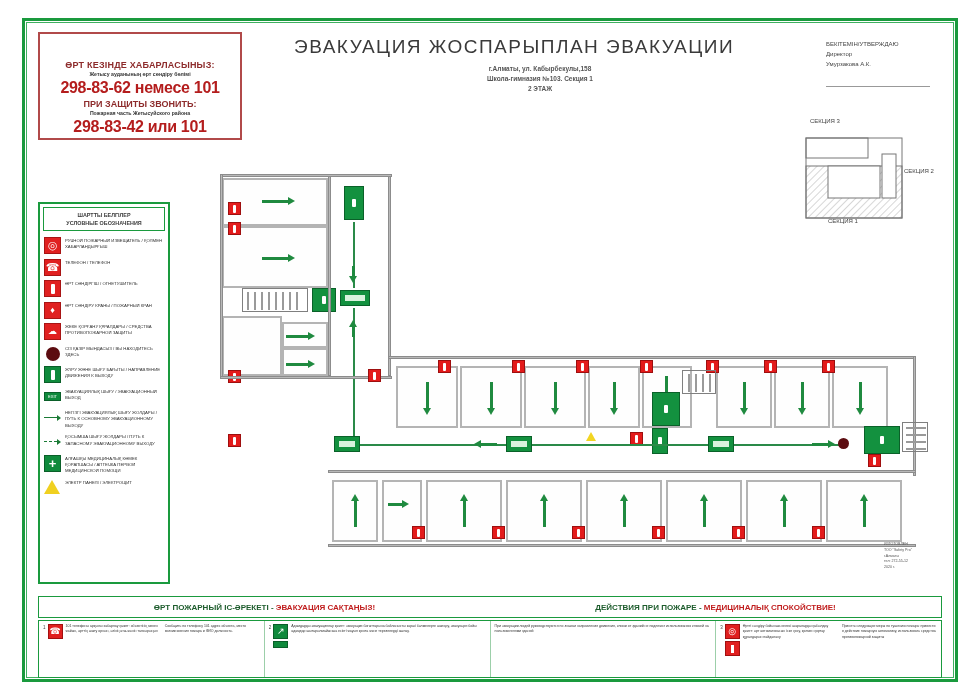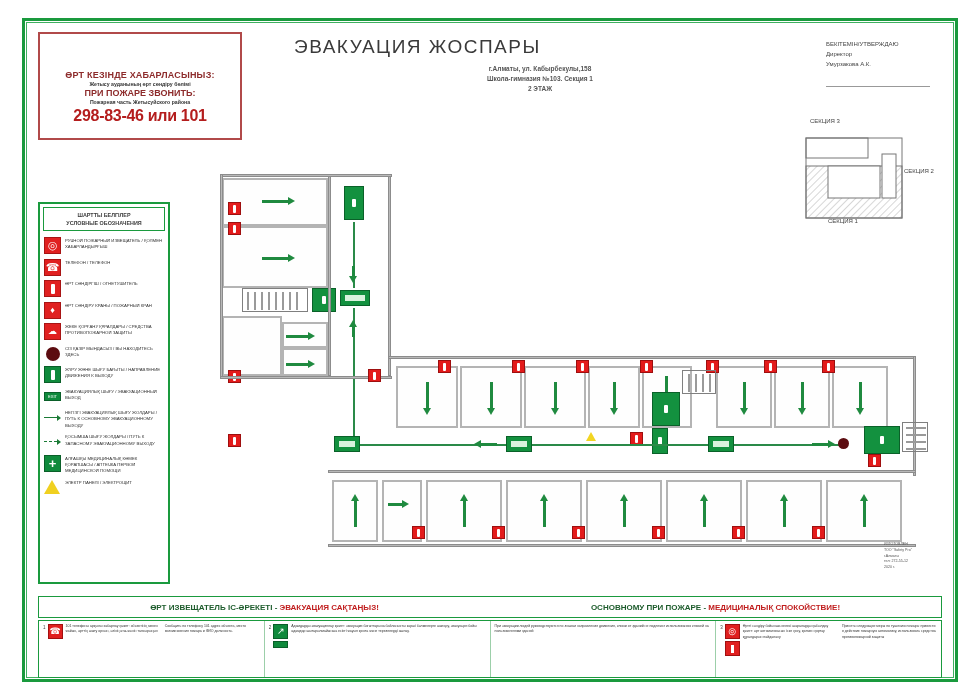--- a/index.html
+++ b/index.html
@@ -138,28 +138,30 @@
 <body>
 
 <div id="page">
 
   <div class="outer-frame"></div>
   <div class="outer-frame-inner"></div>
 
   <div class="phone-box">
     <div class="pb-h1">ӨРТ КЕЗІНДЕ ХАБАРЛАСЫНЫЗ:</div>
     <div class="pb-sub">Жетысу ауданының өрт сөндіру бөлімі</div>
-    <div class="pb-h2">ПРИ ПОЖАРЕ ЗВОНИТЬ:</div>
+    <div class="pb-num">298-83-62 немесе 101</div>
+    <div class="pb-h2">ПРИ ЗАЩИТЫ ЗВОНИТЬ:</div>
     <div class="pb-sub">Пожарная часть Жетысуйского района</div>
-    <div class="pb-num">298-83-46 или 101</div>
+    <div class="pb-num">298-83-42 или 101</div>
   </div>
 
   <div class="title-row">
     <div class="title-main">
       <span>ЭВАКУАЦИЯ ЖОСПАРЫ</span>
+      <span>ПЛАН ЭВАКУАЦИИ</span>
     </div>
     <div class="subtitle">
       <div>г.Алматы, ул. Кабырбекулы,158</div>
       <div>Школа-гимназия №103. Секция 1</div>
       <div>2 ЭТАЖ</div>
     </div>
   </div>
 
   <div class="approve">
     <div>БЕКІТЕМІН/УТВЕРЖДАЮ</div>
@@ -569,26 +571,26 @@
   <div class="producer">
     <div>ИЗГОТОВЛЕН</div>
     <div>ТОО "Safety Pro"</div>
     <div>г.Алматы</div>
     <div>тел: 272-55-12</div>
     <div>2020 г.</div>
   </div>
 
   <div class="banner">
     <div class="banner-half">
-      <span>ӨРТ ИЗВЕЩАТЕЛЬ ІС-ӘРЕКЕТІ</span>
+      <span>ӨРТ ПОЖАРНЫЙ ІС-ӘРЕКЕТІ</span>
       <span> - </span>
       <span class="accent">ЭВАКУАЦИЯ САҚТАҢЫЗ!</span>
     </div>
     <div class="banner-half">
-      <span>ОСНОВНОМУ ПРИ ПОЖАРЕ</span>
+      <span>ДЕЙСТВИЯ ПРИ ПОЖАРЕ</span>
       <span> - </span>
       <span class="accent">МЕДИЦИНАЛЫҚ СПОКОЙСТВИЕ!</span>
     </div>
   </div>
 
   <div class="instr">
 
     <div class="instr-col">
       <div class="ic-num">1</div>
       <div class="ic-ico">

